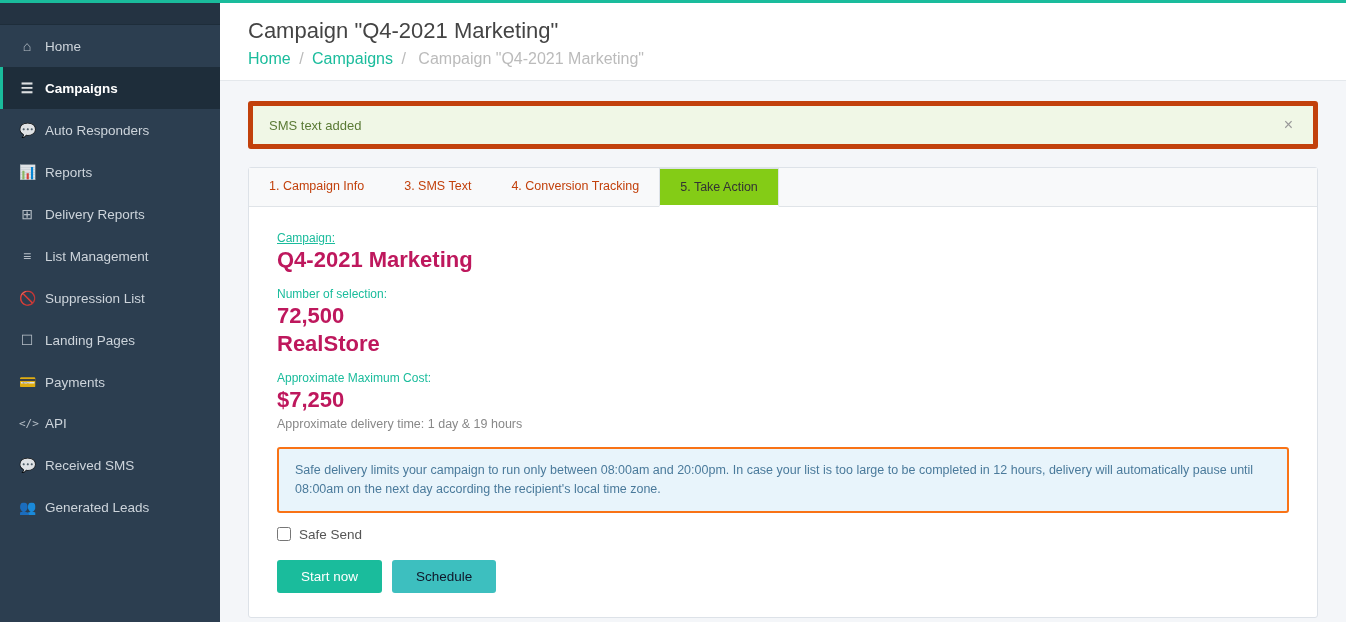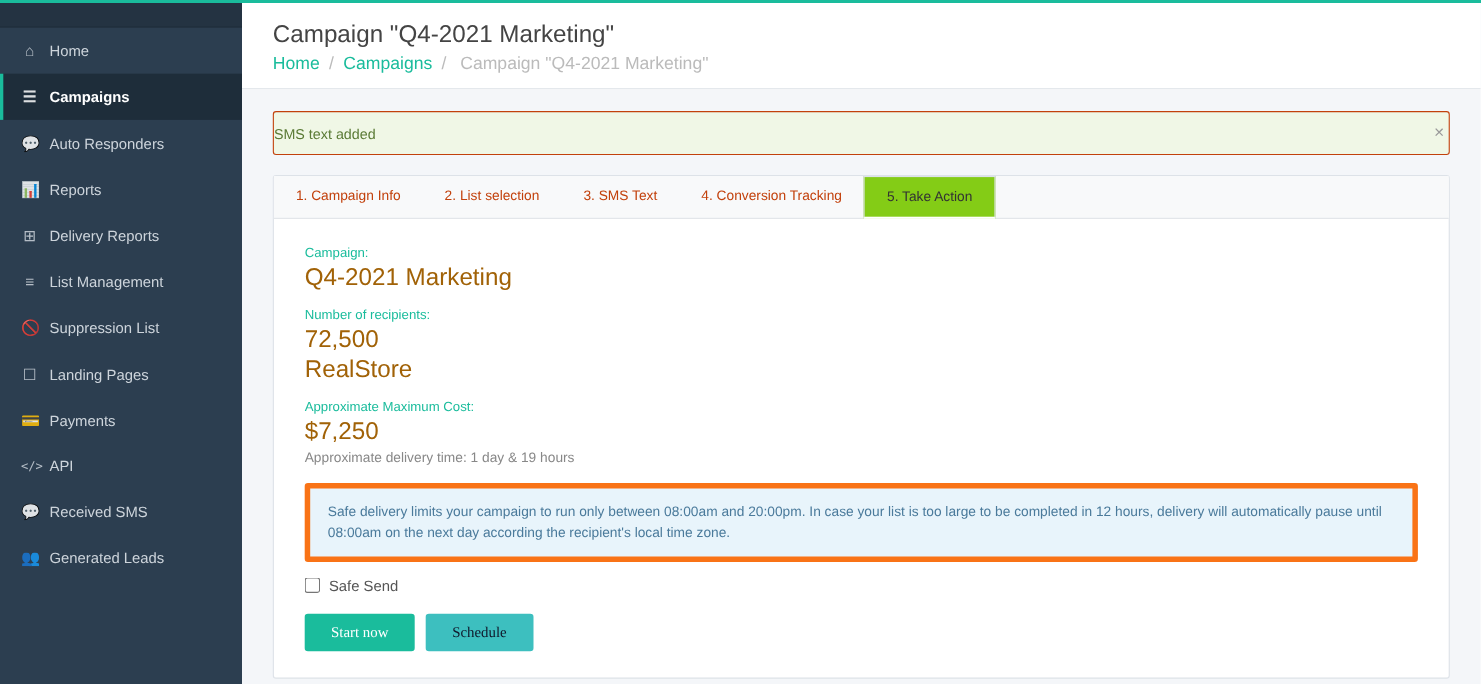--- a/index.html
+++ b/index.html
@@ -80,23 +80,23 @@
 
     
     .content {
       padding: 20px 28px;
       flex: 1;
     }
 
     
     .alert-success {
       background: #f0f7e6;
-      border: 1px solid #c2410c;
+      border: 5px solid #c2410c;
       color: #5a7a35;
-      padding: 10px 0;
+      padding: 10px 16px;
       border-radius: 3px;
       margin-bottom: 18px;
       font-size: 13px;
       display: flex;
       justify-content: space-between;
       align-items: center;
     }
     .alert-close {
       cursor: pointer;
       color: #999;
@@ -105,40 +105,40 @@
       border: none;
       padding: 0 4px;
     }
 
     .info-label {
       font-size: 12px;
       color: #1abc9c;
       margin-bottom: 2px;
       margin-top: 14px;
     }
-    .info-label:first-child { margin-top: 0; }
+    .info-label:first-child { margin-top: 0; text-decoration: underline; }
     .info-value {
       font-size: 18px;
-      color: #a16207;
-      font-weight: 400;
+      color: #be185d;
+      font-weight: 700;
       margin-bottom: 2px;
     }
     .info-value-large {
       font-size: 22px;
     }
     .info-note {
       font-size: 12.5px;
       color: #888;
       margin-top: 4px;
     }
 
     
     .info-box {
       background: #e8f4fb;
-      border: 5px solid #f97316;
+      border: 2px solid #f97316;
       border-radius: 3px;
       padding: 12px 16px;
       font-size: 12.5px;
       color: #4a7a9b;
       margin: 16px 0 14px 0;
       line-height: 1.5;
     }
 
     
     .checkbox-row {
@@ -162,21 +162,20 @@
       align-items: center;
     }
     .btn {
       padding: 9px 24px;
       border: none;
       border-radius: 3px;
       font-size: 13.5px;
       cursor: pointer;
       font-weight: 500;
       transition: opacity 0.15s;
-      font-family: Liberation Serif, serif;
     }
     .btn-green { background: #1abc9c; color: #fff; }
     .btn-teal { background: #3dbfbf; color: #0f172a; }
     .btn-orange { background: #e8a84c; color: #fff; }
     .tabs-card-container {
       border: 1px solid #dde2e8;
       border-radius: 3px;
       background: #fff;
     }
     .tabs-nav {
@@ -285,39 +284,36 @@
       <button class="alert-close">×</button>
     </div>
 
     <div class="tabs-card-container">
 
       <div class="tabs-nav">
         <div class="tab-nav-item">
           <span>1. Campaign Info</span>
         </div>
         <div class="tab-nav-item">
-          <span>2. List selection</span>
-        </div>
-        <div class="tab-nav-item">
           <span>3. SMS Text</span>
         </div>
         <div class="tab-nav-item">
           <span>4. Conversion Tracking</span>
         </div>
         <div class="tab-nav-item active">
           <span>5. Take Action</span>
         </div>
       </div>
 
       <div class="tab-content">
 
         <div class="info-label">Campaign:</div>
         <div class="info-value info-value-large">Q4-2021 Marketing</div>
 
-        <div class="info-label">Number of recipients:</div>
+        <div class="info-label">Number of selection:</div>
         <div class="info-value info-value-large">72,500</div>
 
         <div class="info-value info-value-large">RealStore</div>
 
         <div class="info-label">Approximate Maximum Cost:</div>
         <div class="info-value info-value-large">$7,250</div>
 
         <div class="info-note">Approximate delivery time: 1 day &amp; 19 hours</div>
 
         <div class="info-box">

